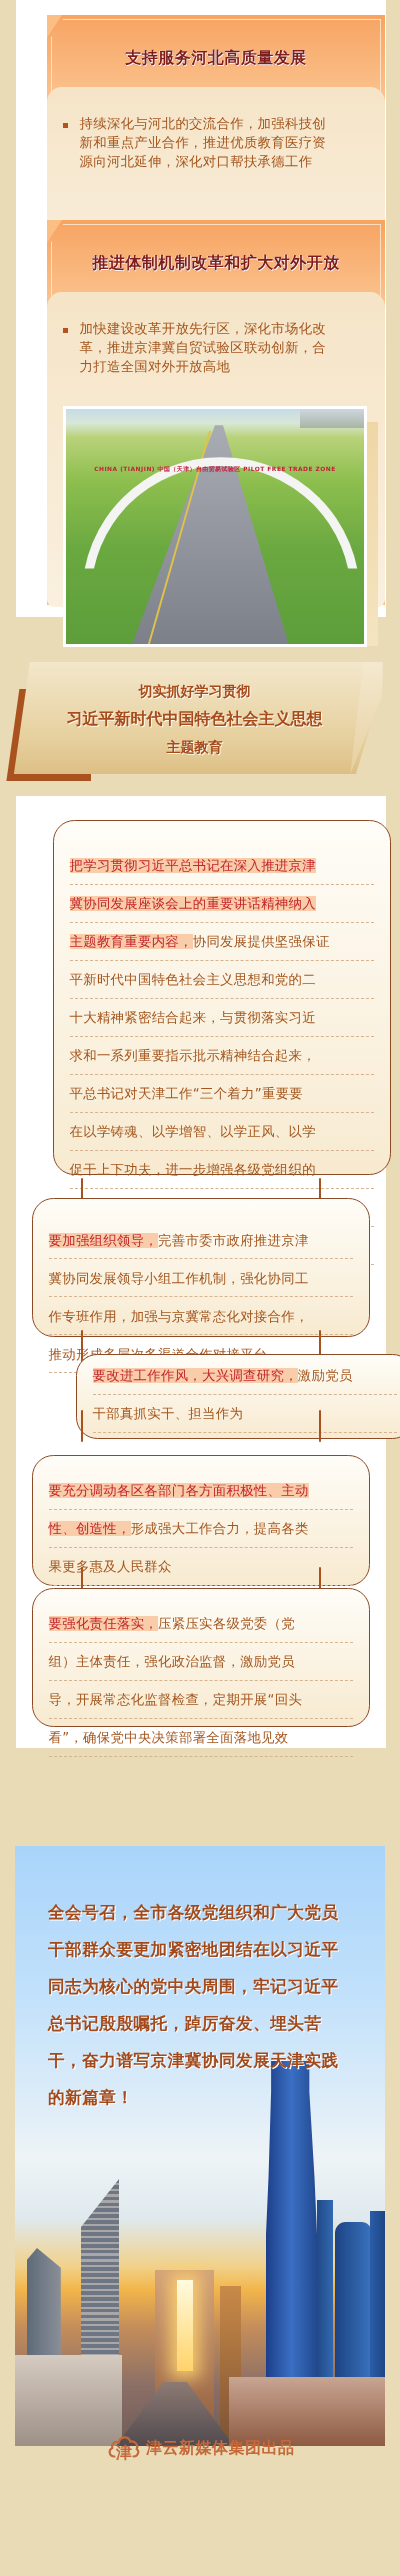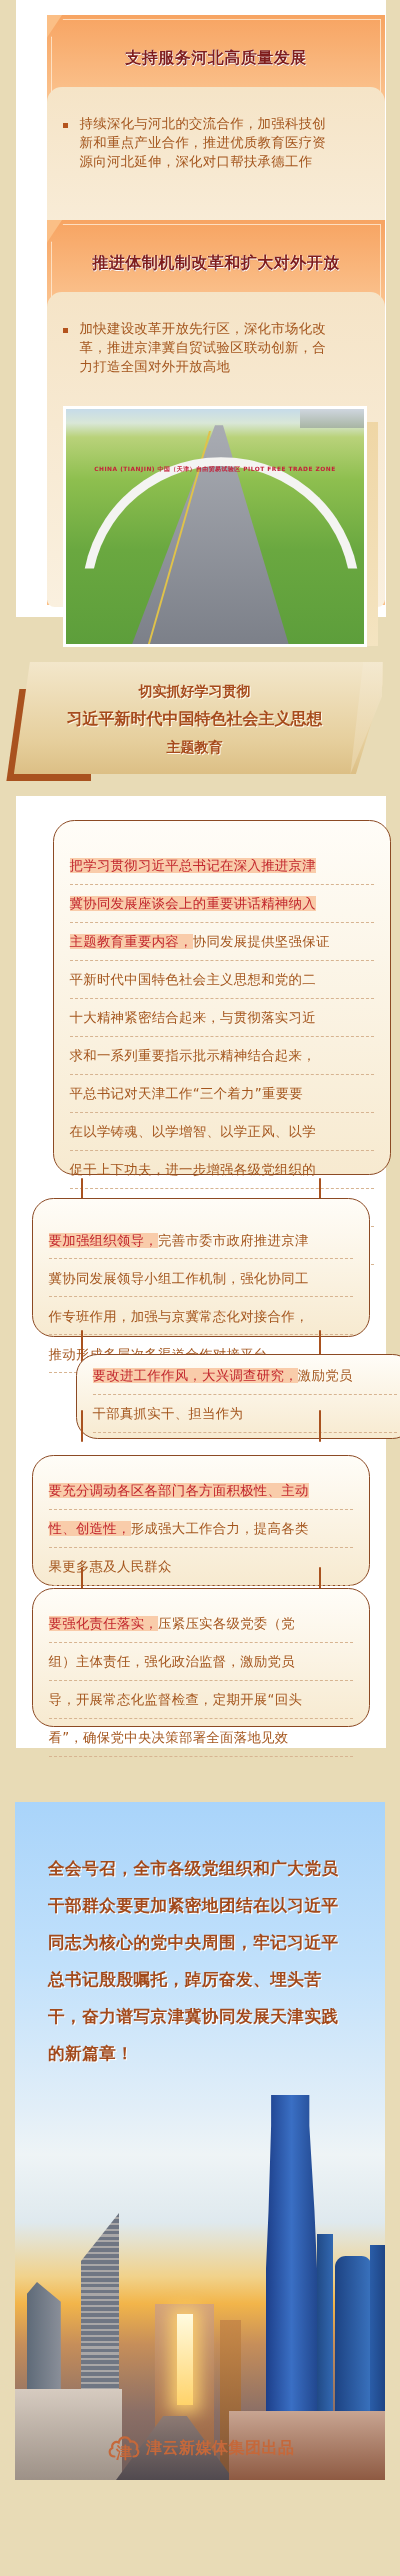--- a/index.html
+++ b/index.html
@@ -126,21 +126,21 @@
       border-bottom: 0.8px dashed #d7b491; padding-top: 5.3px; white-space: nowrap;
       letter-spacing: 0.3px;
     }
     .hl { color: #c2272d; background: #f9ccaa; }
     .connector {
       position: absolute; width: 2.1px; background: #a9521f; border-radius: 1.1px;
     }
 
     
     .closing {
-      position: absolute; left: 15px; top: 1802px; width: 370px; height: 678px; overflow: hidden;
+      position: absolute; left: 15px; top: 1846px; width: 370px; height: 600px; overflow: hidden;
       background: linear-gradient(180deg, #a9d4fa 0%, #c2e1fb 25%, #e1eef8 45%, #eef4f6 52%, #dfe9ee 62%, #f1d28b 70%, #f2b54a 74%, #c68e5a 80%, #8b6f66 90%, #6e5b58 100%);
     }
     .closing .quote {
       position: absolute; left: 33px; top: 48px; width: 304px;
       font-size: 16.6px; font-weight: bold; line-height: 37px; color: #a24a1c;
       text-shadow: 1.1px 1.1px 0 #ffffff;
       letter-spacing: 0.5px;
     }
     .bldg { position: absolute; bottom: 0; }
     .b1 { left: 11.8px; width: 34px; height: 198px; background: linear-gradient(90deg, #5e6a78, #8a8f99); clip-path: polygon(0 6%, 30% 0, 100% 10%, 100% 100%, 0 100%); }

